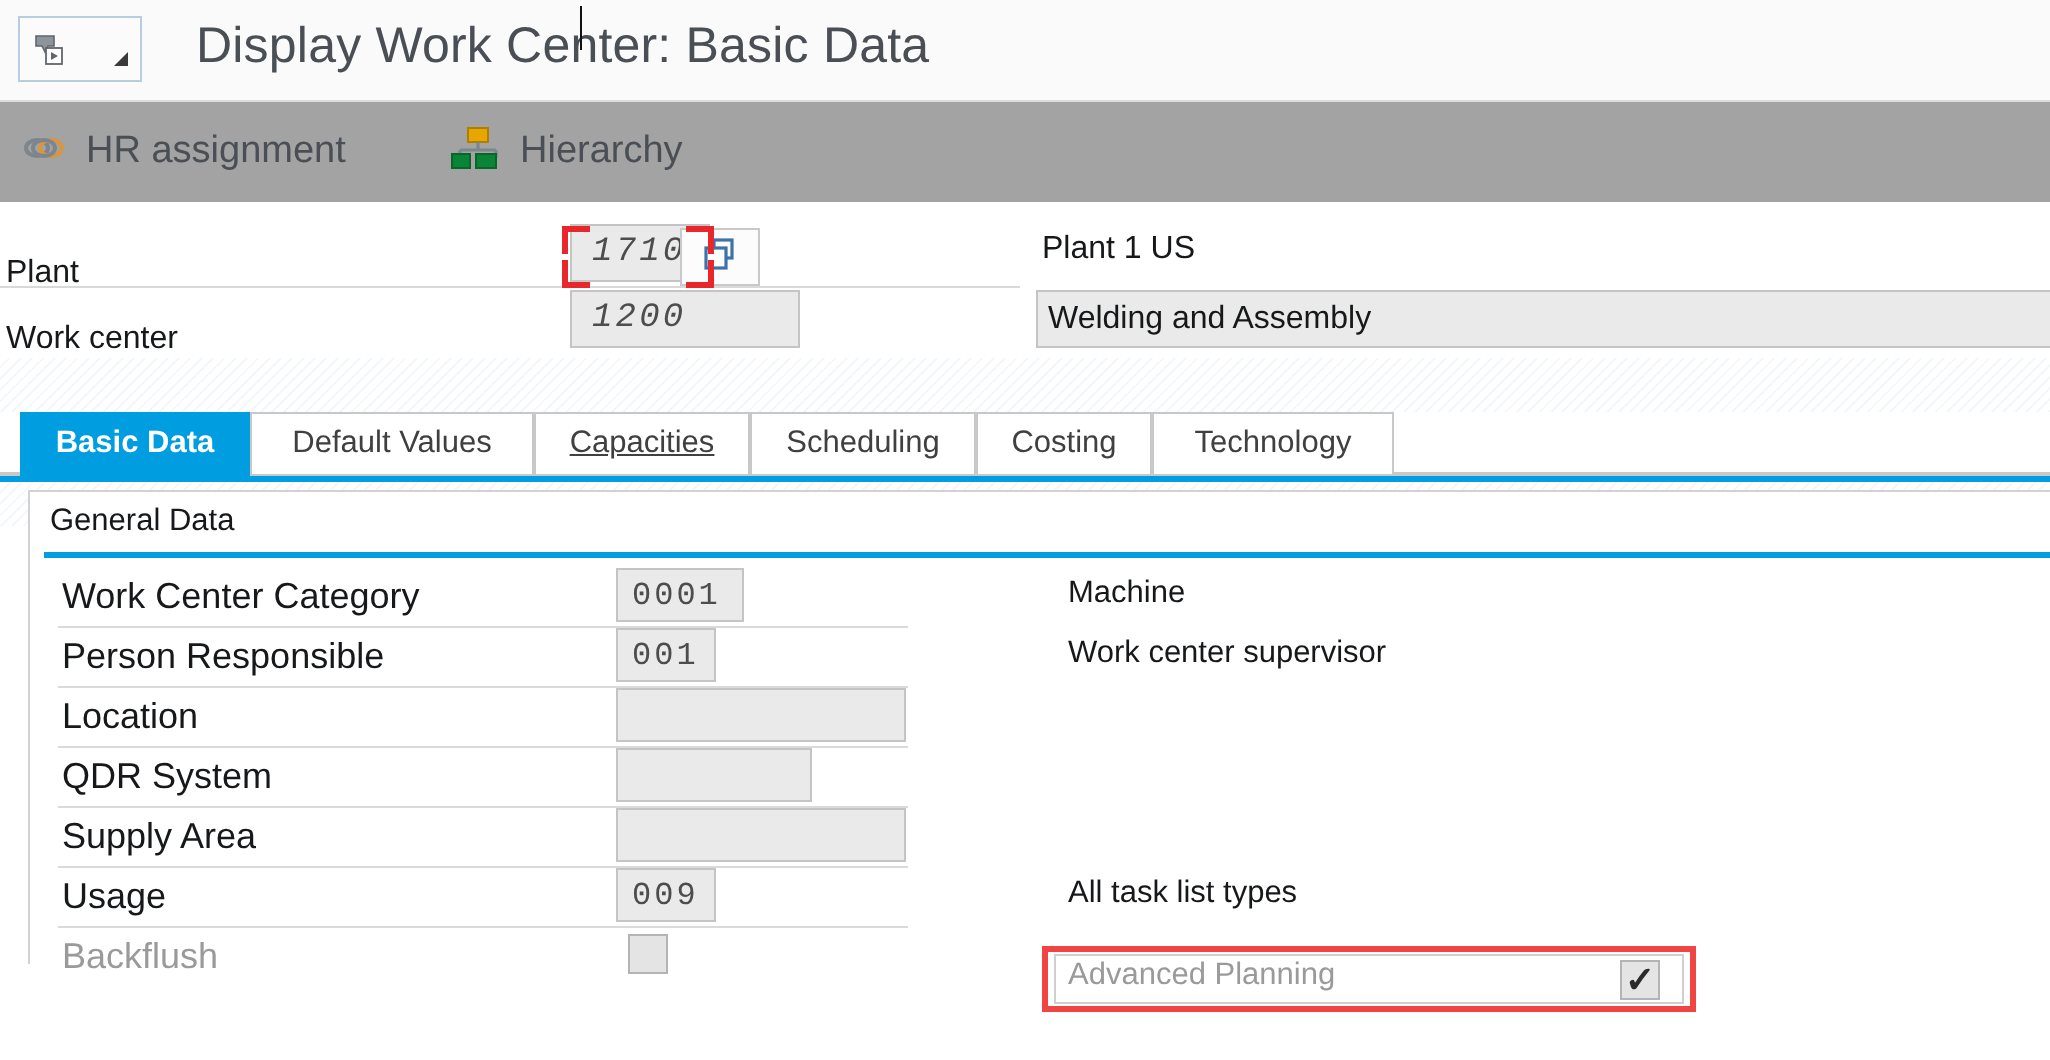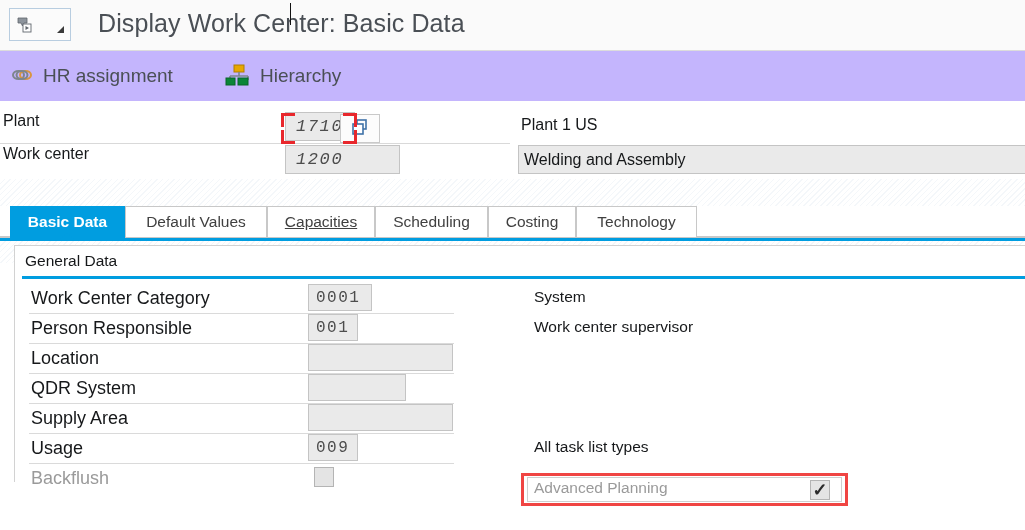--- a/index.html
+++ b/index.html
@@ -65,21 +65,21 @@
     font-weight: 400;
     letter-spacing: 0.1px;
     white-space: nowrap;
   }
 
   
   .toolbar {
     position: absolute;
     left: 0; top: 51px;
     width: 1025px; height: 50px;
-    background: #c4b5fd;
+    background: #a3a3a3;
     text-align: center;
   }
   .tb-item {
     position: absolute;
     top: 8px;
     height: 34px;
     display: flex;
     align-items: center;
     cursor: pointer;
     white-space: nowrap;
@@ -103,21 +103,21 @@
   .kf-row.r1 { top: 11px; }
   .kf-row.r2 { top: 44px; }
   .kf-sep {
     position: absolute;
     left: 0; top: 42px;
     width: 510px; height: 1px;
     background: #d9d9d9;
   }
   .kf-label {
     position: absolute;
-    left: 3px; top: 0;
+    left: 3px; top: 16px;
     font-size: 16px;
     color: #16181a;
     white-space: nowrap;
   }
   .kf-input {
     position: absolute;
     background: #eaeaea;
     border: 1px solid #c4c4c4;
     box-sizing: border-box;
     font-family: "Liberation Mono", monospace;
@@ -455,21 +455,21 @@
 
 <div class="strip-b hatch"></div>
 
 <div class="panel">
   <div class="panel-title">General Data</div>
   <div class="panel-rule"></div>
 
   <div class="frow" style="top:38px;">
     <span class="flabel">Work Center Category</span>
     <div class="finput" style="left:293px; width:64px;">0001</div>
-    <span class="rtext">System</span>
+    <span class="rtext">Machine</span>
     <div class="fline"></div>
   </div>
 
   <div class="frow" style="top:68px;">
     <span class="flabel">Person Responsible</span>
     <div class="finput" style="left:293px; width:50px;">001</div>
     <span class="rtext">Work center supervisor</span>
     <div class="fline"></div>
   </div>
 

